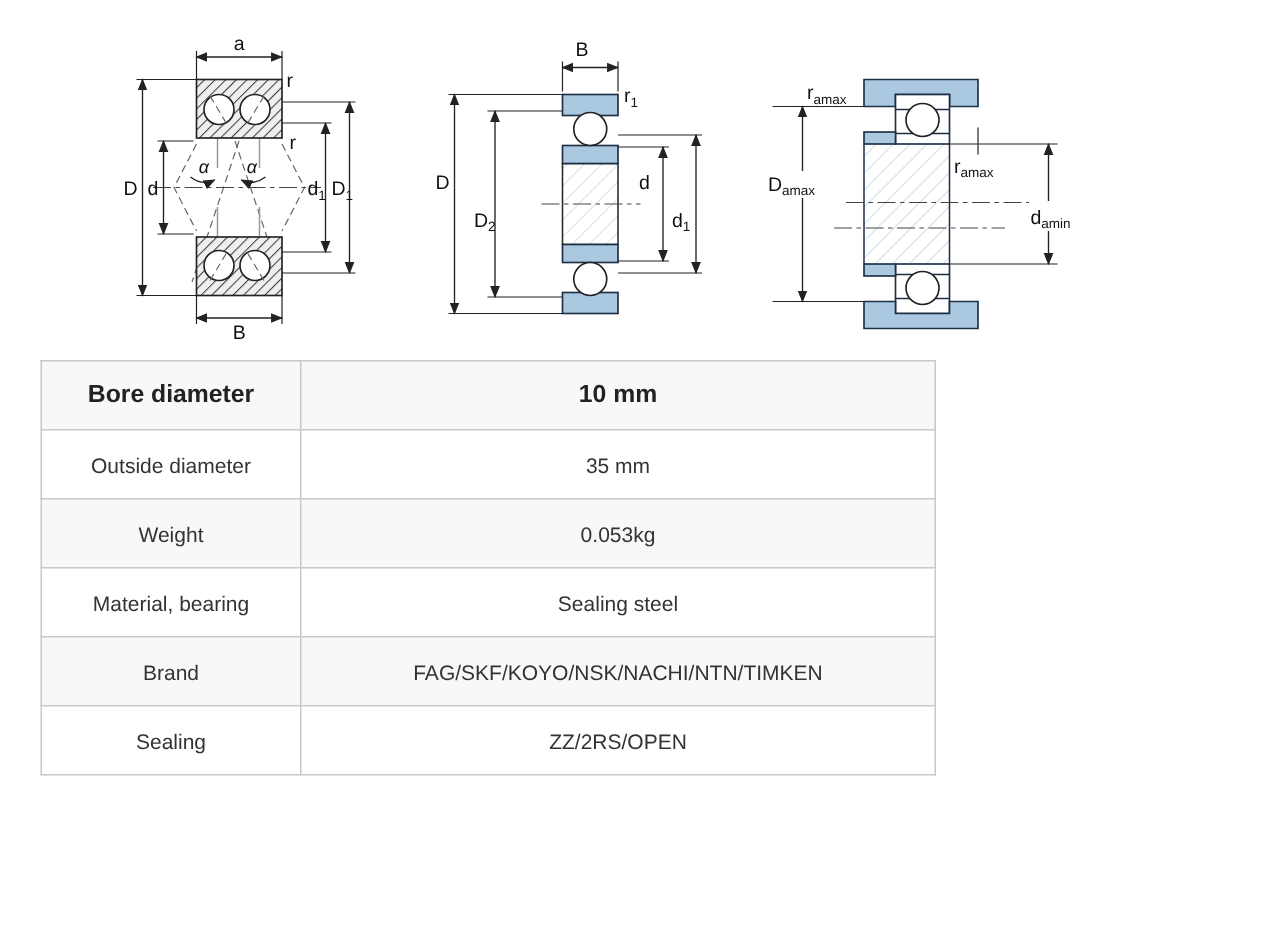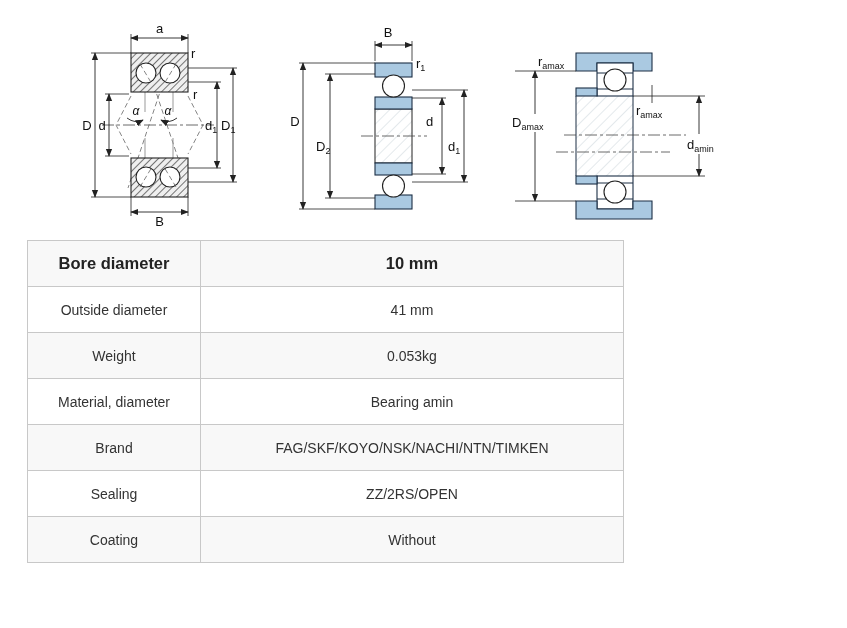--- a/index.html
+++ b/index.html
@@ -206,39 +206,35 @@
           <col class="c1">
           <col class="c2">
         </colgroup>
       <tbody>
         <tr class="header-row">
           <td>Bore diameter</td>
           <td>10 mm</td>
         </tr>
         <tr>
           <td>Outside diameter</td>
-          <td>41 mm</td>
+          <td>35 mm</td>
         </tr>
         <tr>
           <td>Weight</td>
           <td>0.053kg</td>
         </tr>
         <tr>
-          <td>Material, diameter</td>
-          <td>Bearing amin</td>
+          <td>Material, bearing</td>
+          <td>Sealing steel</td>
         </tr>
         <tr>
           <td>Brand</td>
           <td>FAG/SKF/KOYO/NSK/NACHI/NTN/TIMKEN</td>
         </tr>
         <tr>
           <td>Sealing</td>
           <td>ZZ/2RS/OPEN</td>
-        </tr>
-        <tr>
-          <td>Coating</td>
-          <td>Without</td>
         </tr>
       </tbody>
     </table>
   </div>
 
 </div>
 
 </body></html>

